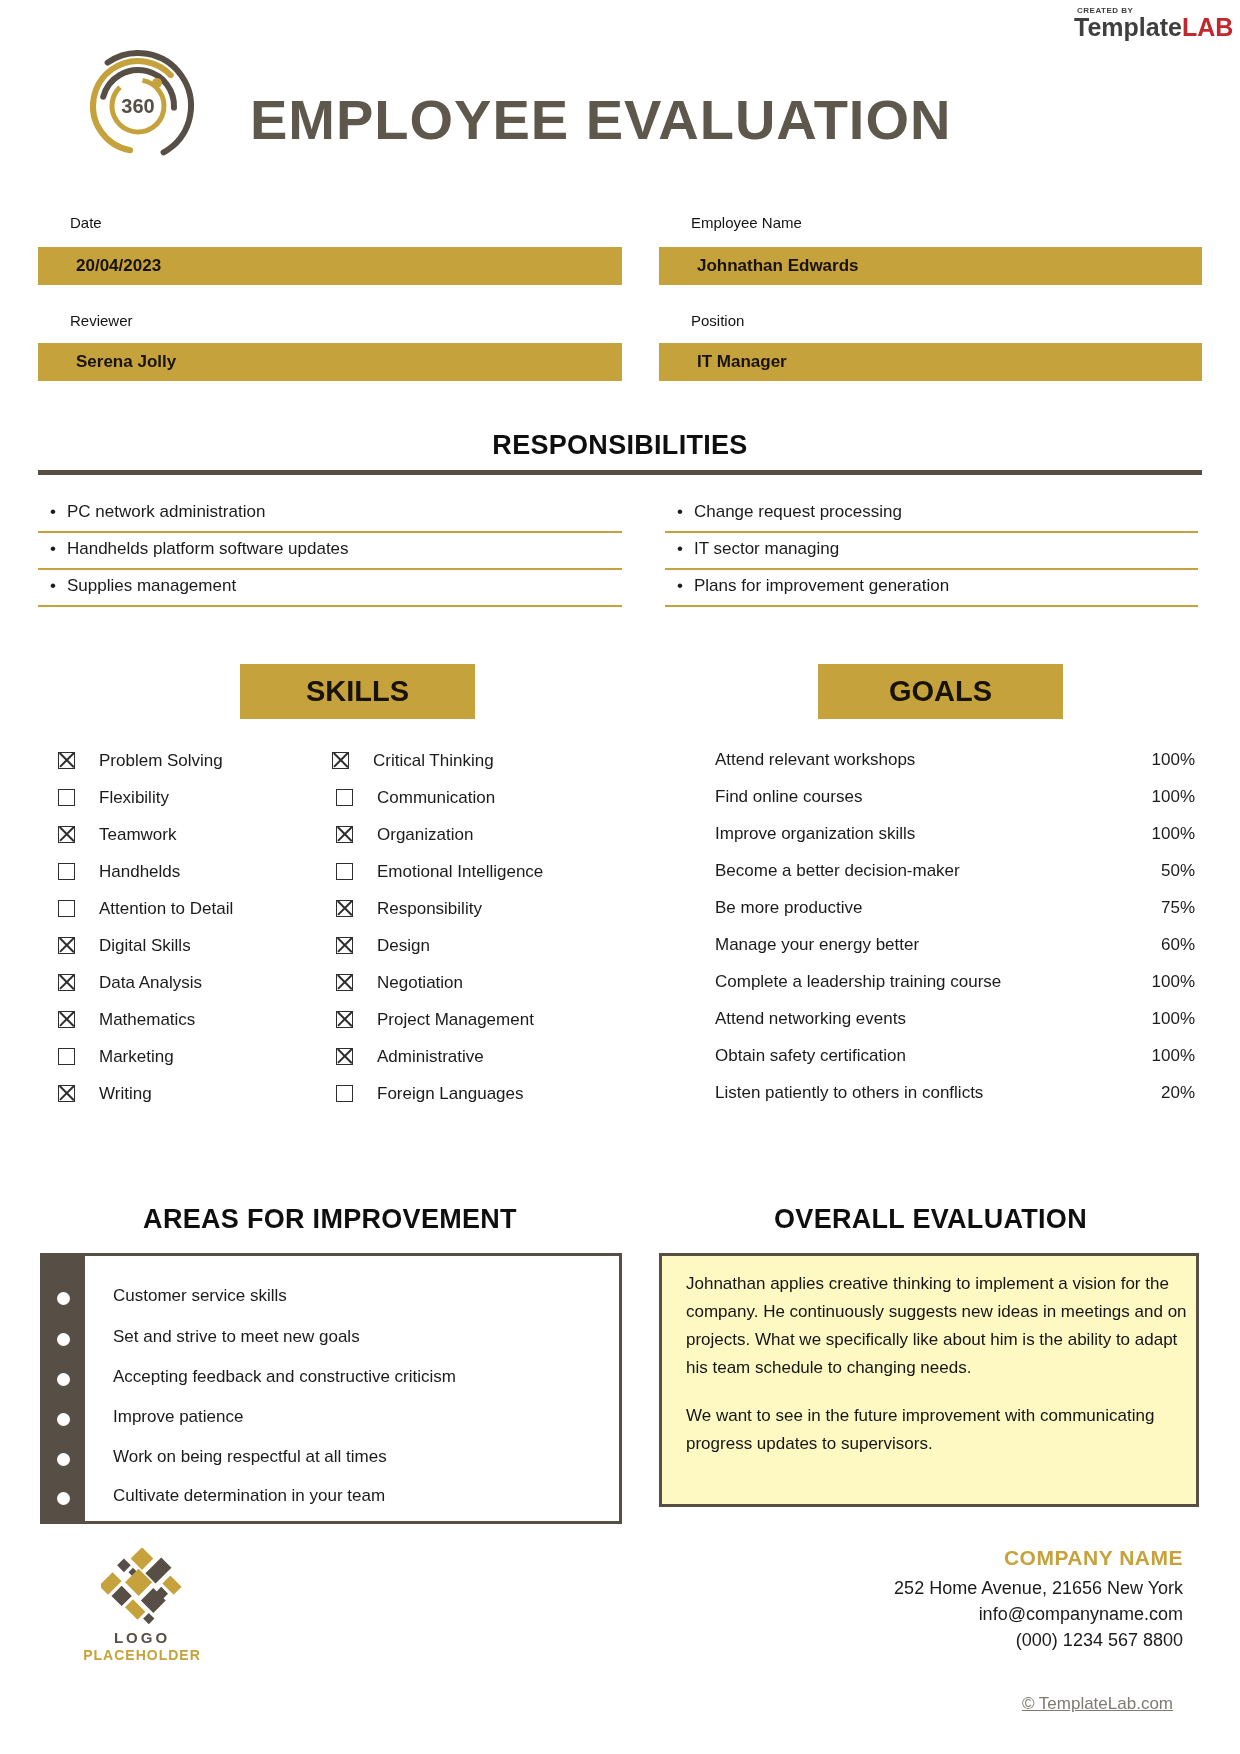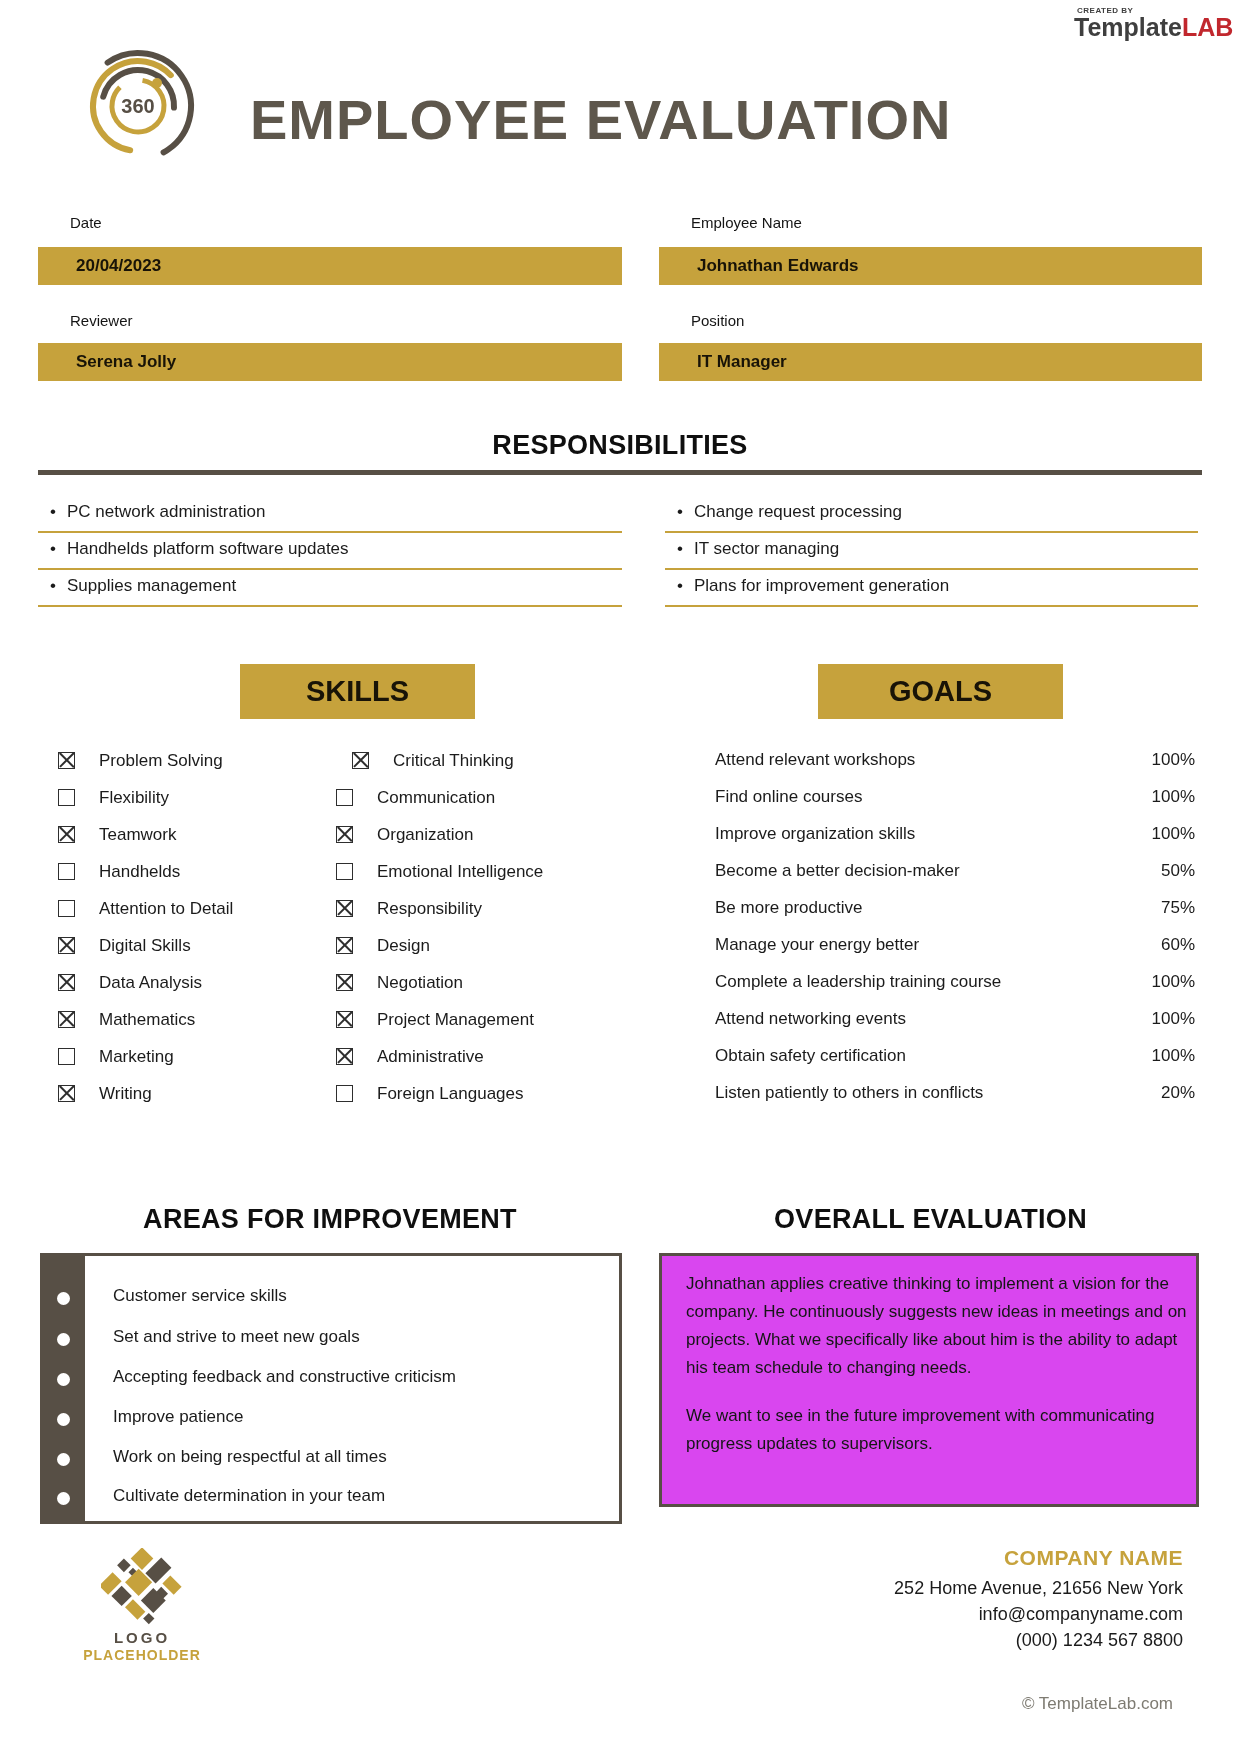--- a/index.html
+++ b/index.html
@@ -38,30 +38,30 @@
 
   
   .goal-row{display:flex;justify-content:space-between;font-size:17px;margin-left:40px;}
   .goal-pct{font-size:17px;}
 
   
   .imp-box{border:3px solid #574F45;box-sizing:border-box;background:#fff;}
   .imp-strip{position:absolute;left:0;top:0;bottom:0;width:42px;background:#574F45;}
   .imp-dot{position:absolute;left:14px;width:13px;height:13px;border-radius:50%;background:#fff;}
   .imp-item{position:absolute;left:70px;font-size:17px;white-space:nowrap;}
-  .eval-box{border:3px solid #574F45;box-sizing:border-box;padding:14px 8px 0 24px;background:#d946ef;}
+  .eval-box{border:3px solid #574F45;box-sizing:border-box;padding:14px 8px 0 24px;background:#fef9c3;}
   .eval-box p{margin:0 0 20px 0;font-size:17px;line-height:28px;color:#151515;}
 
   
   .logo-word1{font-size:15px;font-weight:bold;color:#574F45;letter-spacing:3px;text-align:center;}
   .logo-word2{font-size:14px;font-weight:bold;color:#C6A23C;letter-spacing:1px;text-align:center;}
   .company{text-align:right;}
   .company-name{font-size:21px;font-weight:bold;color:#C6A23C;letter-spacing:.5px;margin:0 0 5px 0;}
   .company-line{font-size:18px;line-height:26px;color:#1b1b1b;}
-  .copyright{font-size:17px;color:#7E7B72;}
+  .copyright{font-size:17px;color:#7E7B72;text-decoration:underline;}
 </style>
 </head>
 <body>
 
 <div class="page">
 
   <svg class="abs" style="left:78px;top:34px;" width="120" height="140" viewBox="0 0 120 140">
     <circle cx="60" cy="72" r="53" fill="none" stroke="#574F45" stroke-width="6" stroke-linecap="round" stroke-dasharray="172 161" transform="rotate(-125 60 72)"></circle>
     <circle cx="60" cy="72" r="45" fill="none" stroke="#C6A23C" stroke-width="6" stroke-linecap="round" stroke-dasharray="170 113" transform="rotate(100 60 72)"></circle>
     <circle cx="60" cy="72" r="36" fill="none" stroke="#574F45" stroke-width="6" stroke-linecap="round" stroke-dasharray="105 122" transform="rotate(-165 60 72)"></circle>
@@ -137,21 +137,21 @@
     </div>
   <div class="abs skill-row" style="left:58px;top:1046px;width:240px;">
       <span class="cb"></span>
       <span class="skill-label">Marketing</span>
     </div>
   <div class="abs skill-row" style="left:58px;top:1083px;width:240px;">
       <span class="cb checked"></span>
       <span class="skill-label">Writing</span>
     </div>
 
-  <div class="abs skill-row" style="left:352px;top:750px;width:260px;">
+  <div class="abs skill-row" style="left:332px;top:750px;width:260px;">
       <span class="cb checked"></span>
       <span class="skill-label">Critical Thinking</span>
     </div>
   <div class="abs skill-row" style="left:336px;top:787px;width:260px;">
       <span class="cb"></span>
       <span class="skill-label">Communication</span>
     </div>
   <div class="abs skill-row" style="left:336px;top:824px;width:260px;">
       <span class="cb checked"></span>
       <span class="skill-label">Organization</span>

